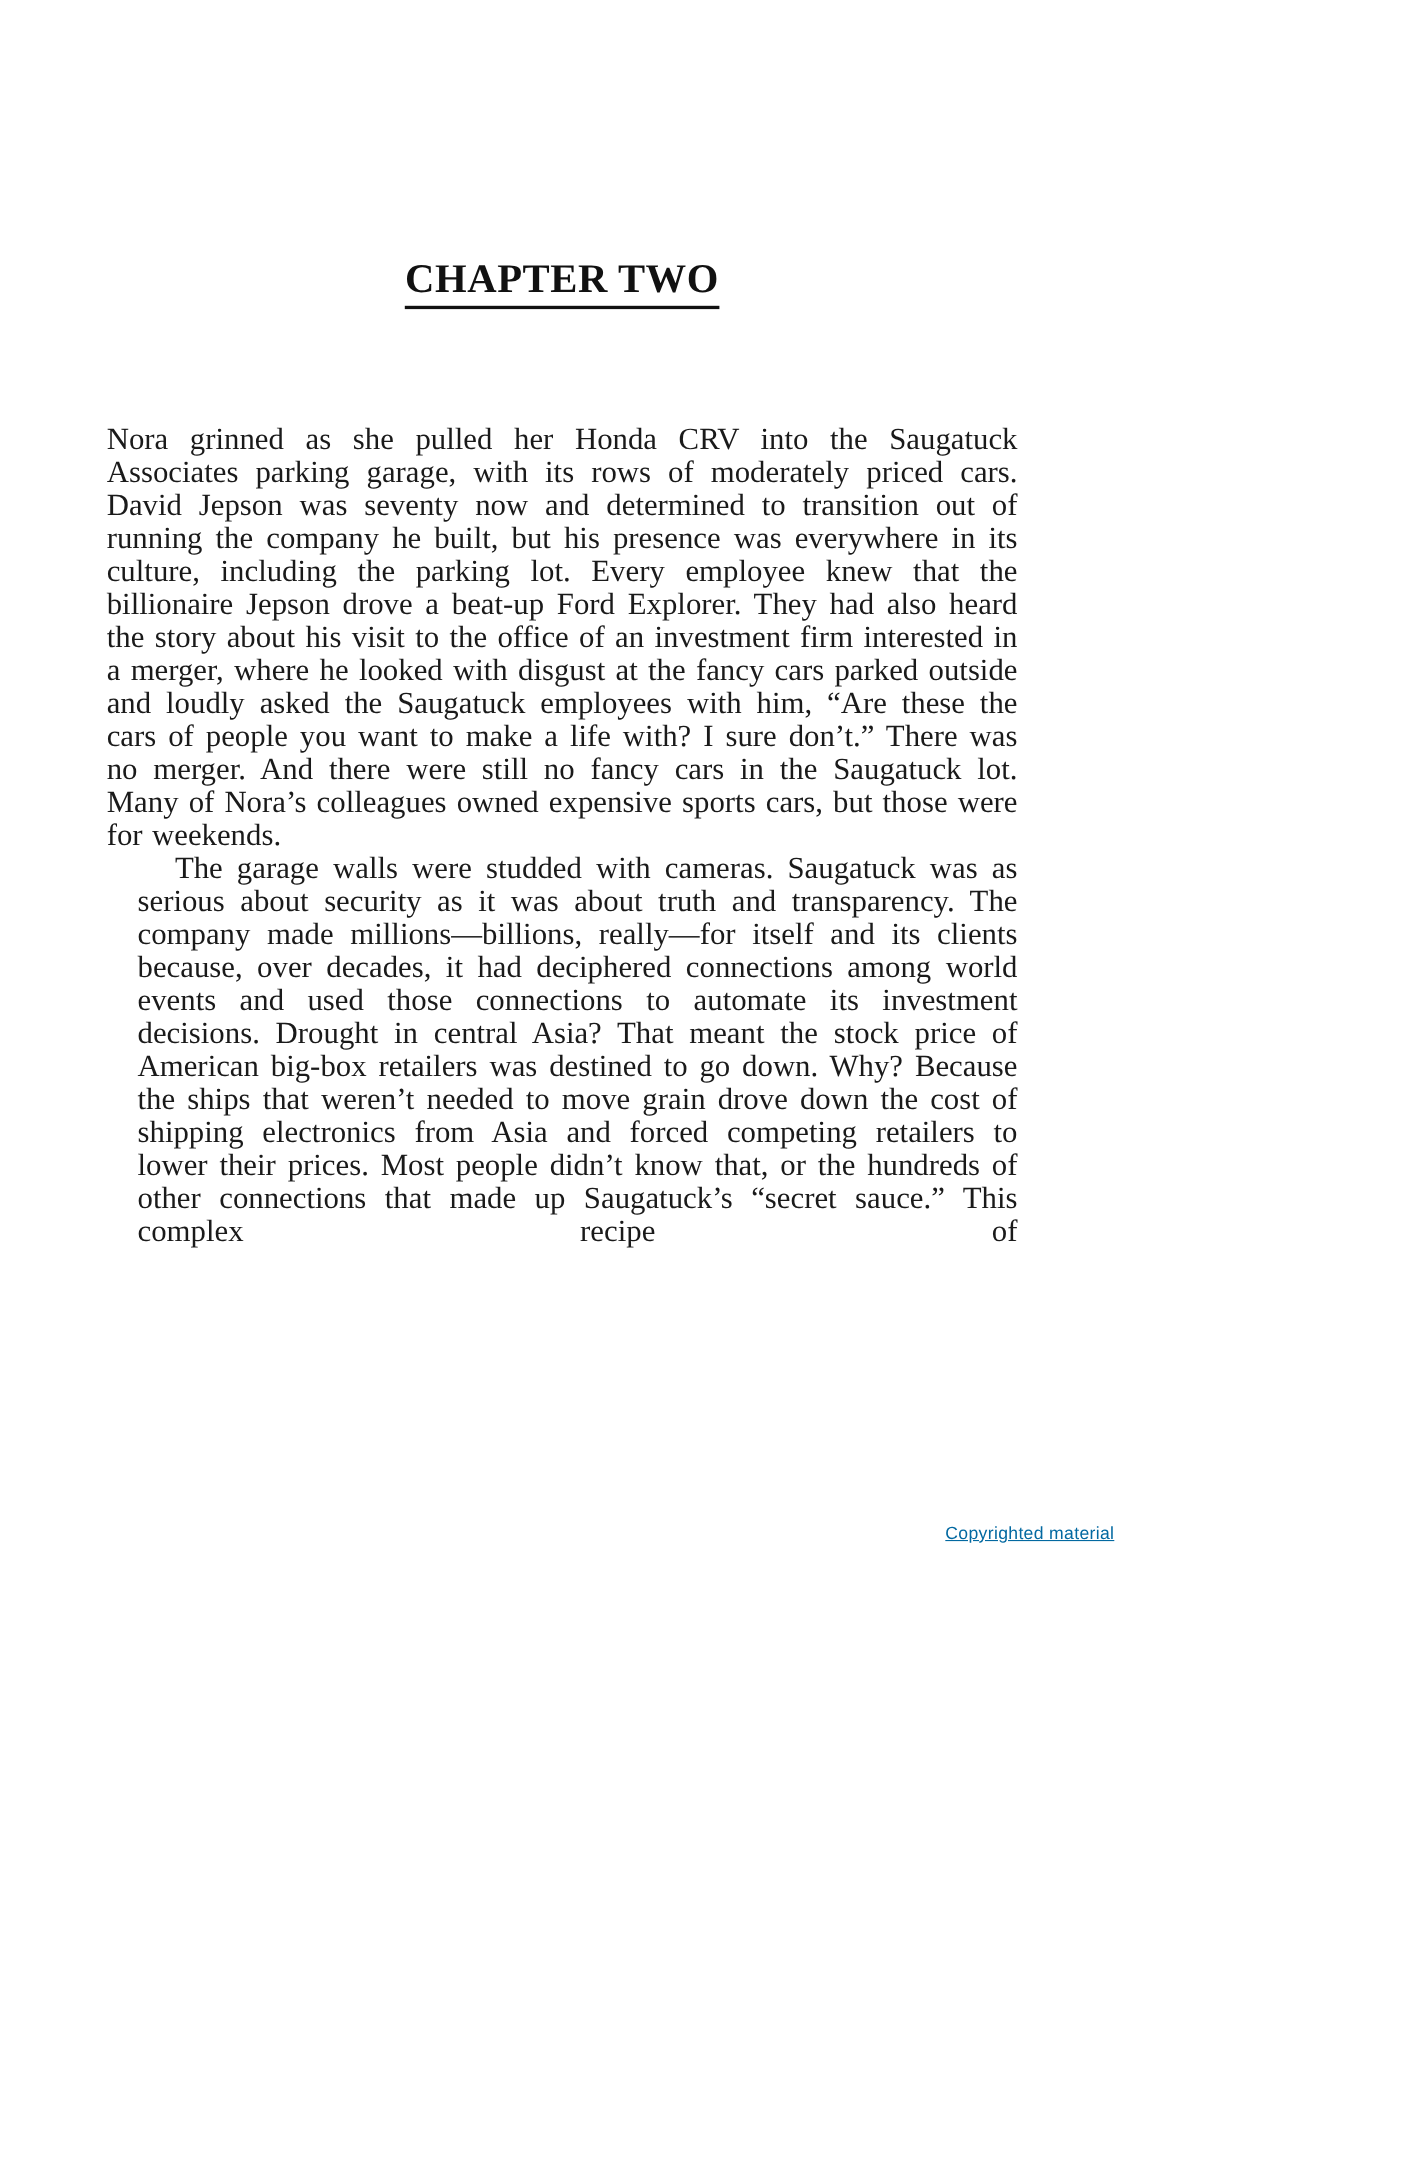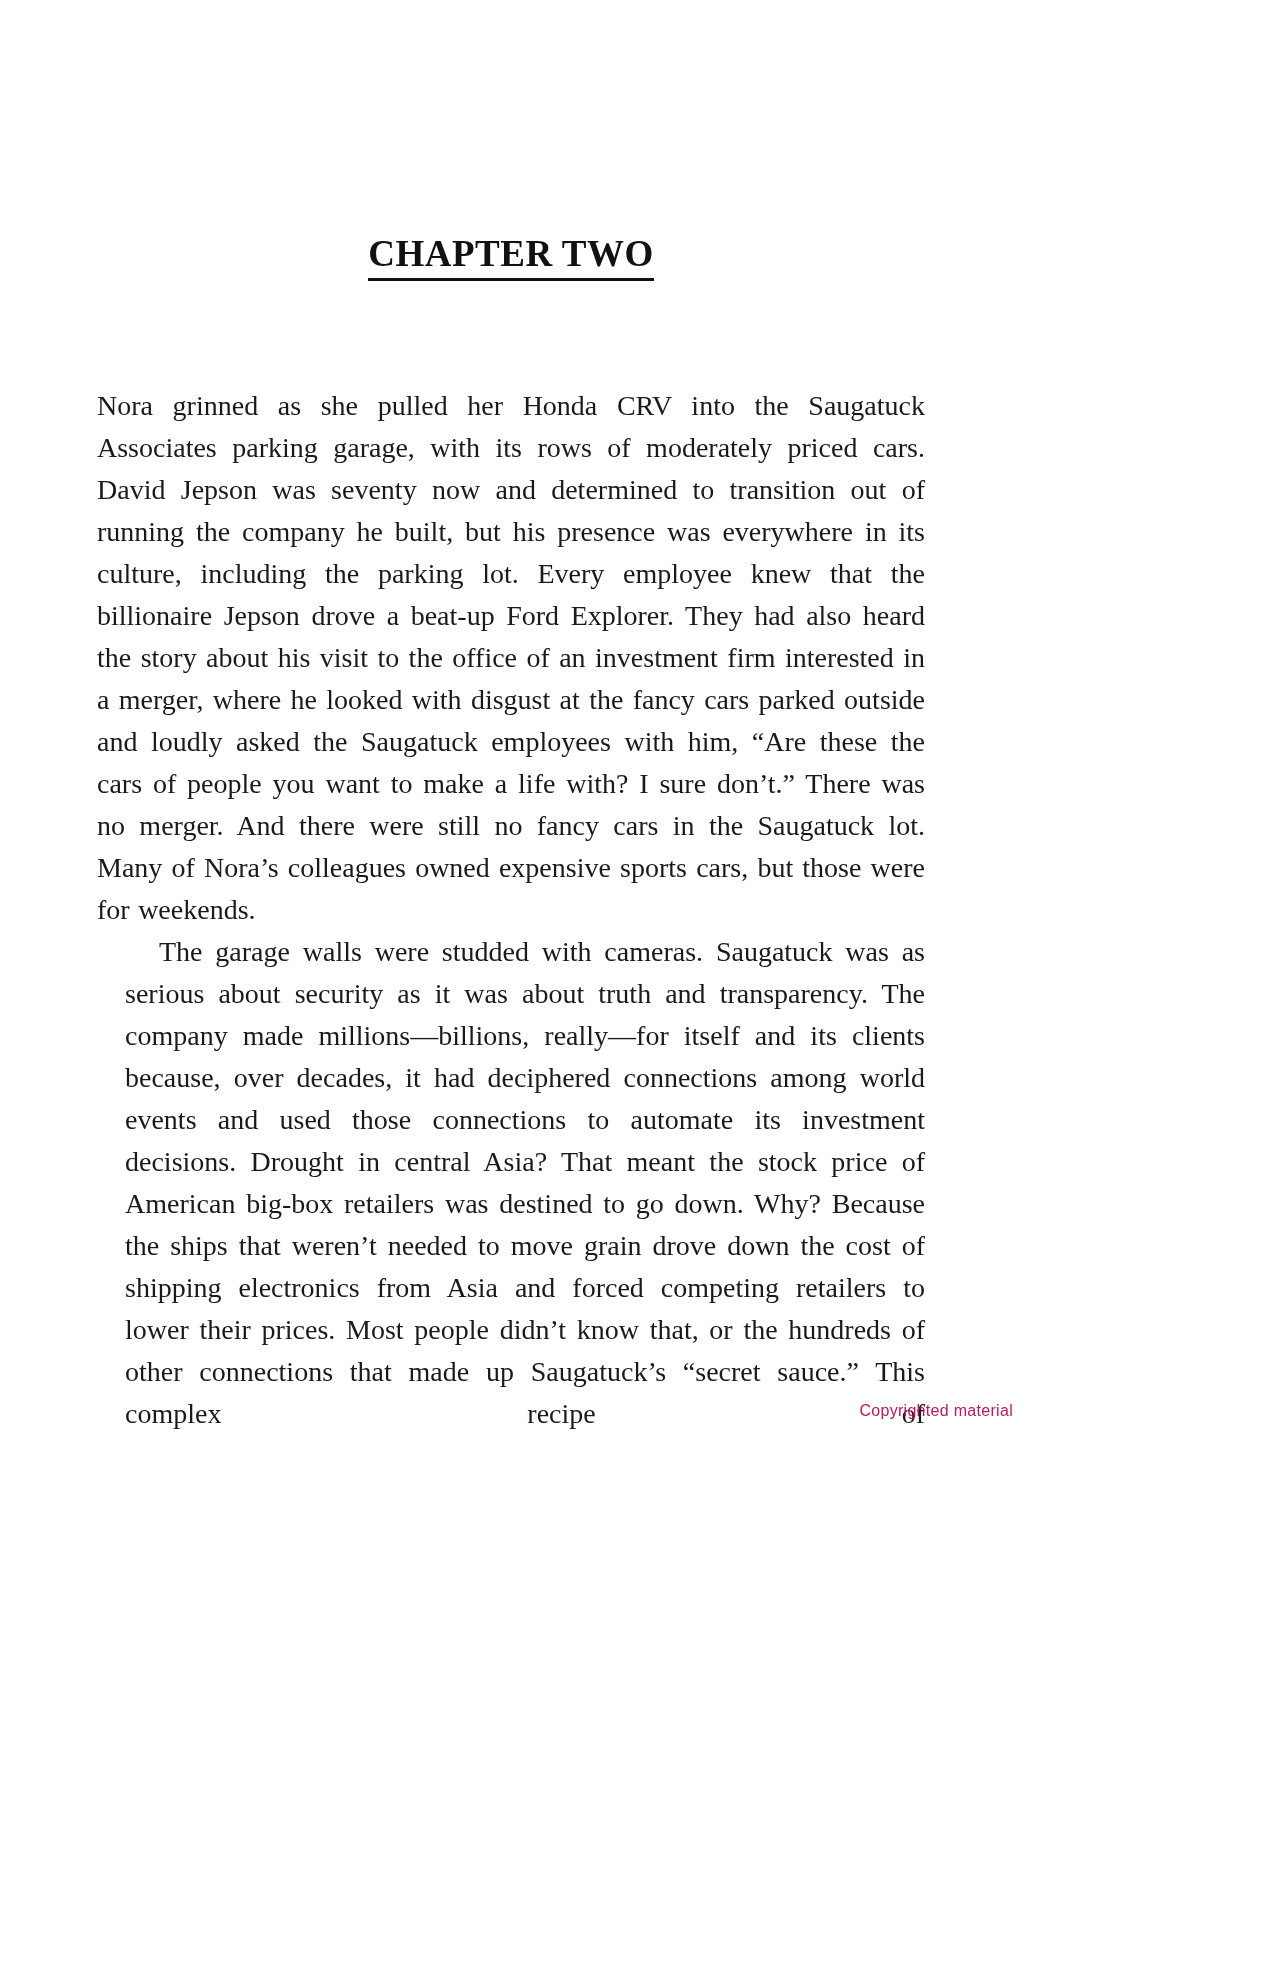--- a/index.html
+++ b/index.html
@@ -27,39 +27,40 @@
     color: #111111;
   }
   .chapter-title .underline {
     display: inline-block;
     border-bottom: 3px solid #111111;
     padding-bottom: 3px;
   }
   .body-text p {
     margin: 0;
     font-size: 28px;
-    line-height: 42px;
+    line-height: 30px;
     text-align: justify;
     word-spacing: 1.5px;
   }
   .body-text p.indent {
     text-indent: 34px;
     margin-left: 28px;
   }
   .body-text p.continues {
     text-align-last: justify;
   }
   .copyright {
     position: absolute;
     right: 267px;
-    bottom: 20px;
+    bottom: 36px;
     font-family: "Liberation Sans", sans-serif;
     font-size: 16px;
-    color: #be185d;
+    color: #0369a1;
     letter-spacing: 0.3px;
+    text-decoration: underline;
   }
 </style>
 </head>
 <body>
 
 <div class="page">
 
   <h1 class="chapter-title">
     <span class="underline">CHAPTER TWO</span>
   </h1>

